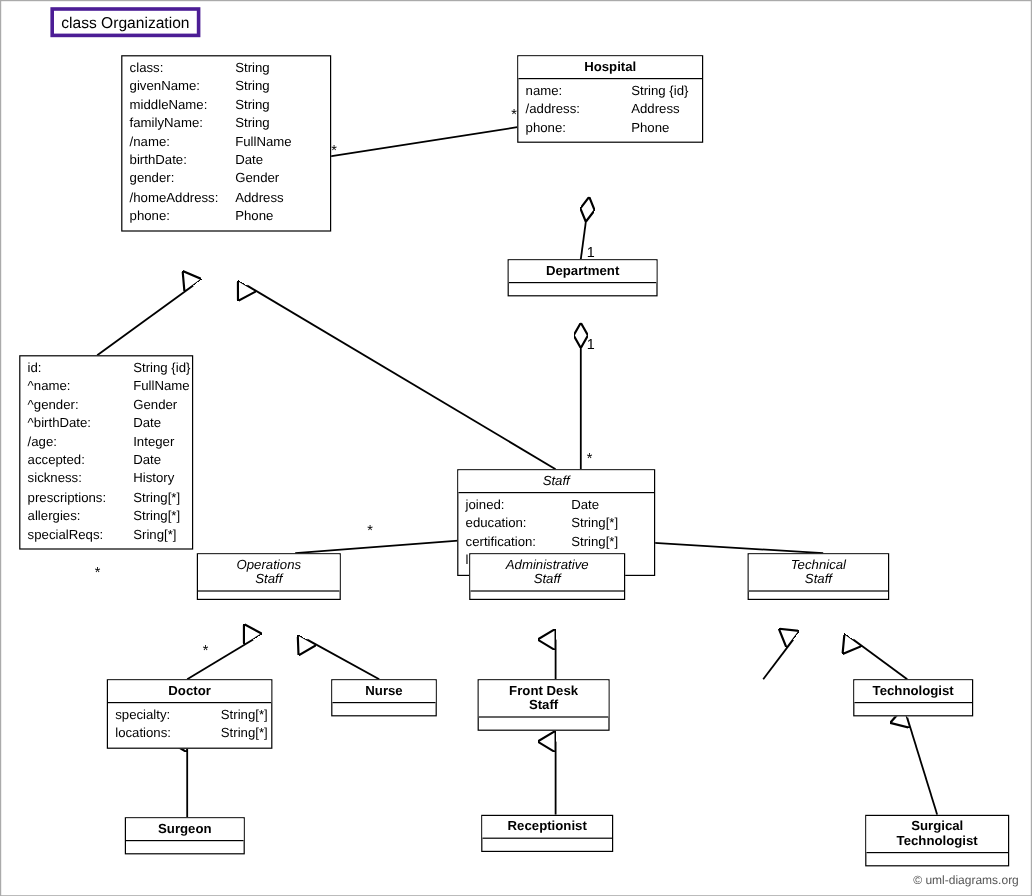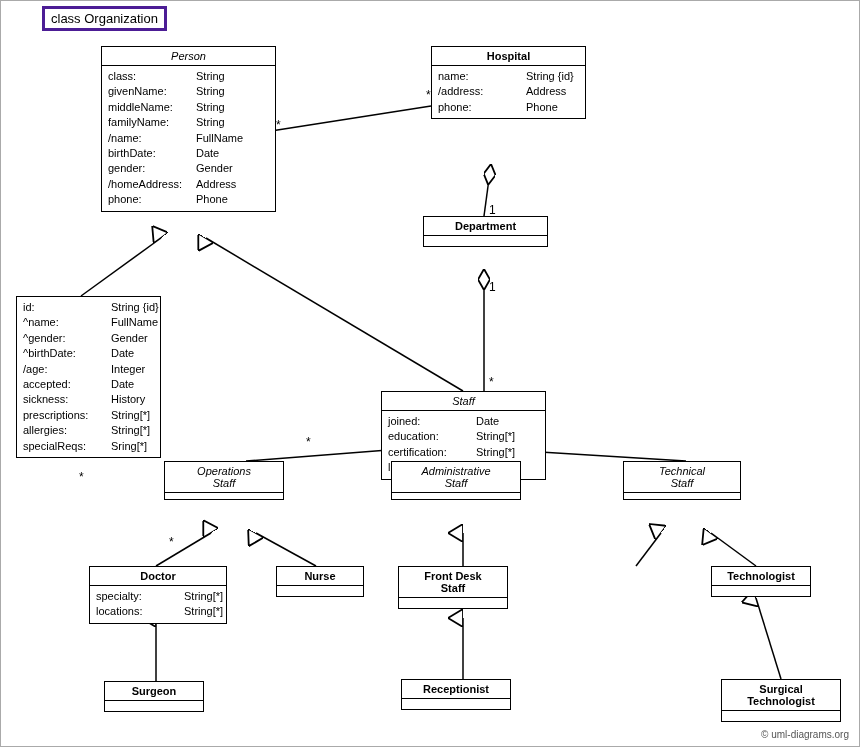--- a/index.html
+++ b/index.html
@@ -152,23 +152,20 @@
     <text x="488" y="213" font-size="12">1</text>
 
     <text x="275" y="128" font-size="12">*</text>
 
     <text x="425" y="98" font-size="12">*</text>
 
     <text x="168" y="545" font-size="12">*</text>
   </svg>
 
   <div class="uml-class" style="left:100px; top:45px; width:175px;">
-    <div class="class-header">
-      <em>Person</em>
-    </div>
     <div class="class-body">
       <div class="attr-row">
           <span class="attr-name">class:</span>
           <span class="attr-type">String</span>
         </div>
       <div class="attr-row">
           <span class="attr-name">givenName:</span>
           <span class="attr-type">String</span>
         </div>
       <div class="attr-row">

